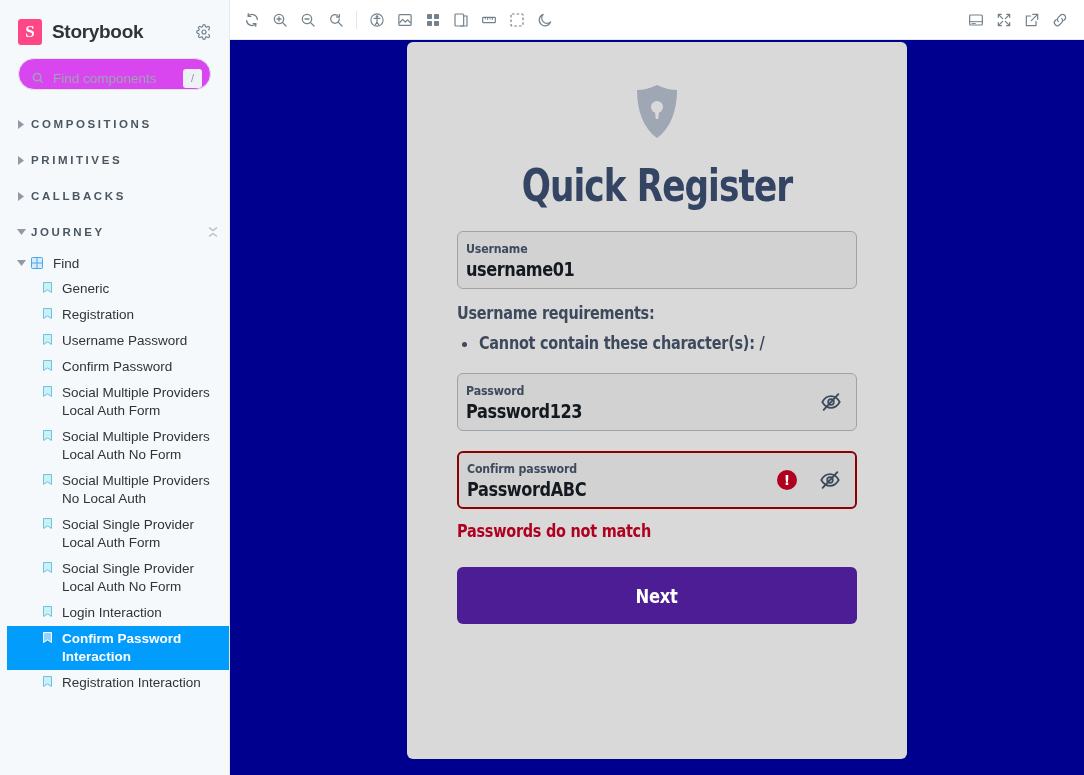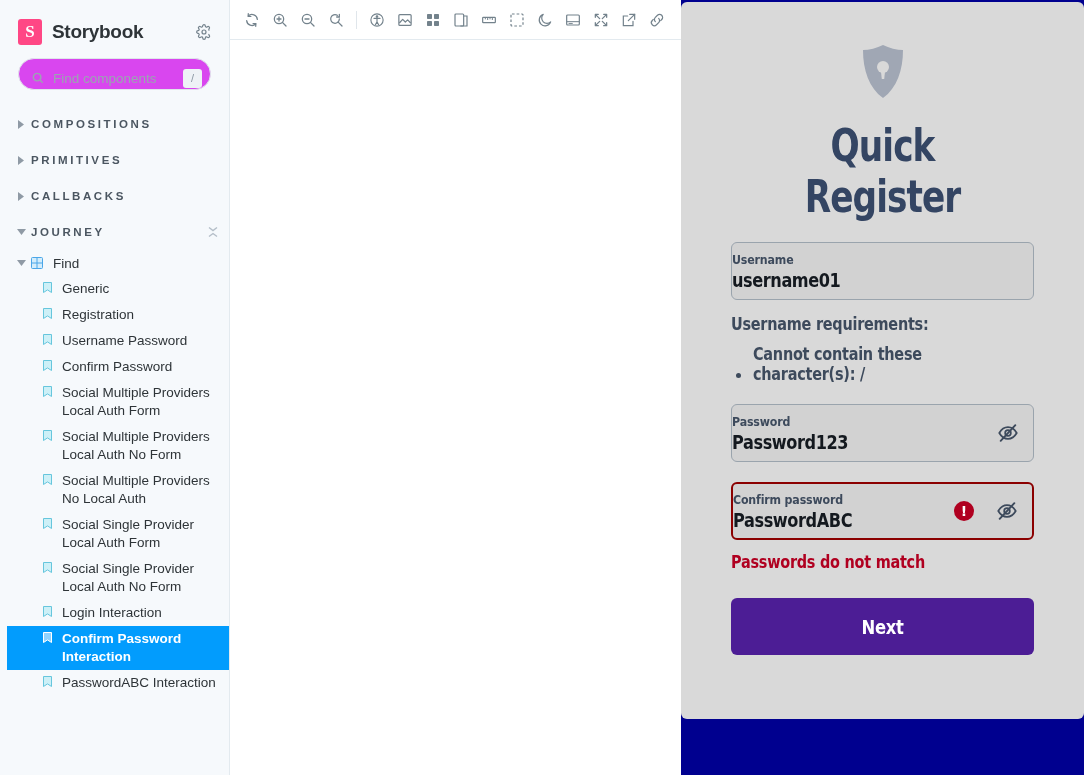--- a/index.html
+++ b/index.html
@@ -141,21 +141,21 @@
     font-size: 13.5px; color: #2e3438;
     margin-left: 8px;
     line-height: 18px;
   }
   .story-row.selected { background: #029cfd; }
   .story-row.selected .story-label { color: #ffffff; font-weight: bold; }
 
   
   .main {
     flex: 1 1 auto;
-    display: flex; flex-direction: row;
+    display: flex; flex-direction: column;
     height: 775px;
     min-width: 0;
     background: #ffffff;
   }
   .toolbar {
     height: 40px;
     flex: 0 0 40px;
     background: #ffffff;
     border-bottom: 1px solid #e3eaef;
     display: flex; align-items: center;
@@ -209,21 +209,21 @@
     transform: scaleX(0.78);
   }
 
   .field {
     margin-top: 20px;
     background: #d2d2d2;
     border: 1px solid #9aa4ad;
     border-radius: 6px;
     height: 58px;
     display: flex; align-items: center;
-    padding: 0 12px 0 0;
+    padding: 0 12px 0 8px;
   }
   .field.error { border: 2px solid #8b0000; }
   .field-texts { flex: 1 1 auto; min-width: 0; }
   .field-label {
     font-family: "DejaVu Sans", sans-serif;
     font-size: 13px; font-weight: bold;
     color: #3d4a5c;
     letter-spacing: -0.2px;
     transform: scaleX(0.85); transform-origin: left center;
     line-height: 15px;
@@ -485,21 +485,21 @@
         </div>
         <div class="story-label">Confirm Password Interaction</div>
       </div>
 
       <div class="story-row">
         <div class="story-icon">
           <svg width="9" height="11" viewBox="0 0 9 11" fill="#cdf0f7" stroke="#66c6dd" stroke-width="1">
             <path d="M0.5 0.5 h8 v10 l-4 -2.6 l-4 2.6 z"></path>
           </svg>
         </div>
-        <div class="story-label">PasswordABC Interaction</div>
+        <div class="story-label">Registration Interaction</div>
       </div>
 
     </nav>
   </aside>
 
   <section class="main">
 
     <div class="toolbar">
       <div class="tb-group">
 

